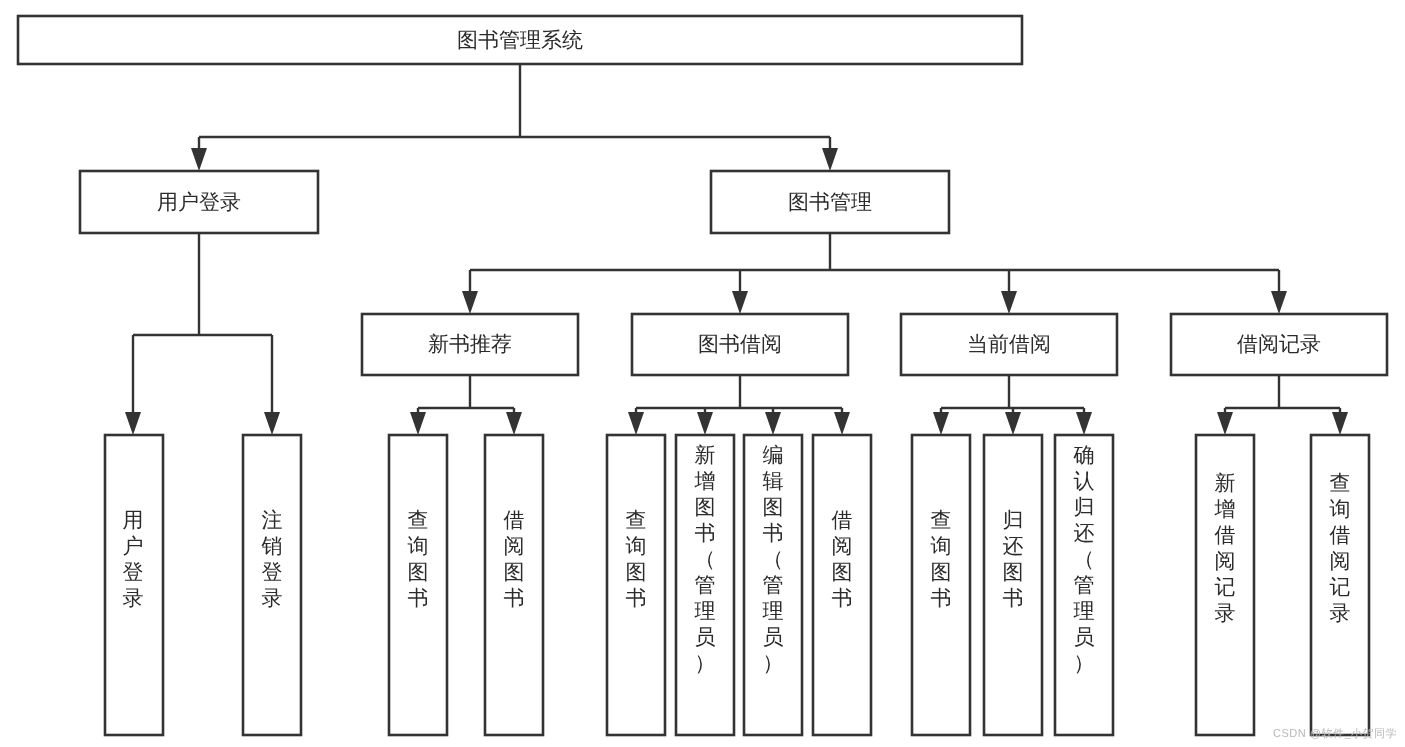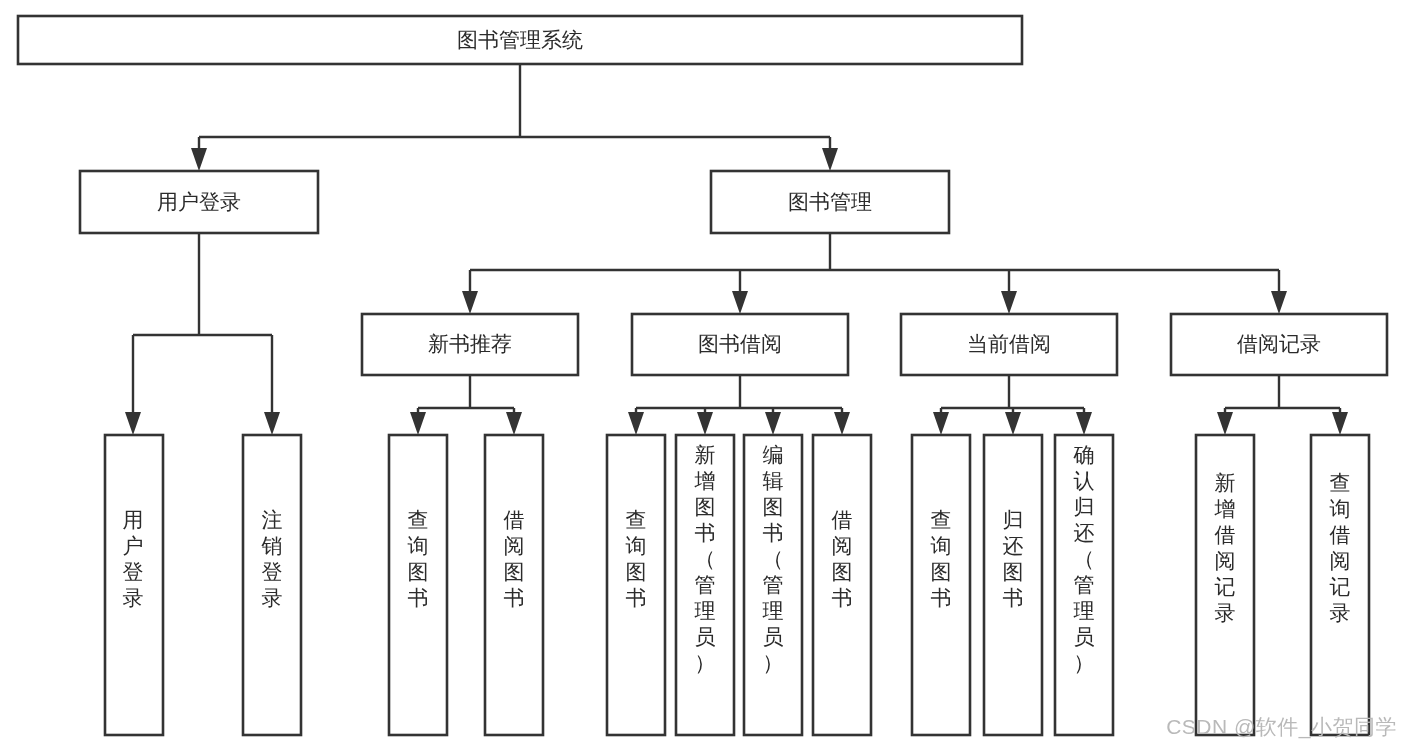--- a/index.html
+++ b/index.html
@@ -51,21 +51,21 @@
     font-family: "Liberation Sans", "DejaVu Sans", sans-serif;
     font-size: 21px;
     fill: #2b2b2b;
     text-anchor: middle;
   }
   .watermark-text {
     position: absolute;
     right: 8px;
     bottom: 6px;
     font-family: "Liberation Sans", "DejaVu Sans", sans-serif;
-    font-size: 21px;
+    font-size: 11px;
     color: #b9b9b9;
     white-space: nowrap;
     letter-spacing: 0.5px;
     user-select: none;
   }
 </style>
 </head>
 <body>
 
 <div id="diagram-root">

